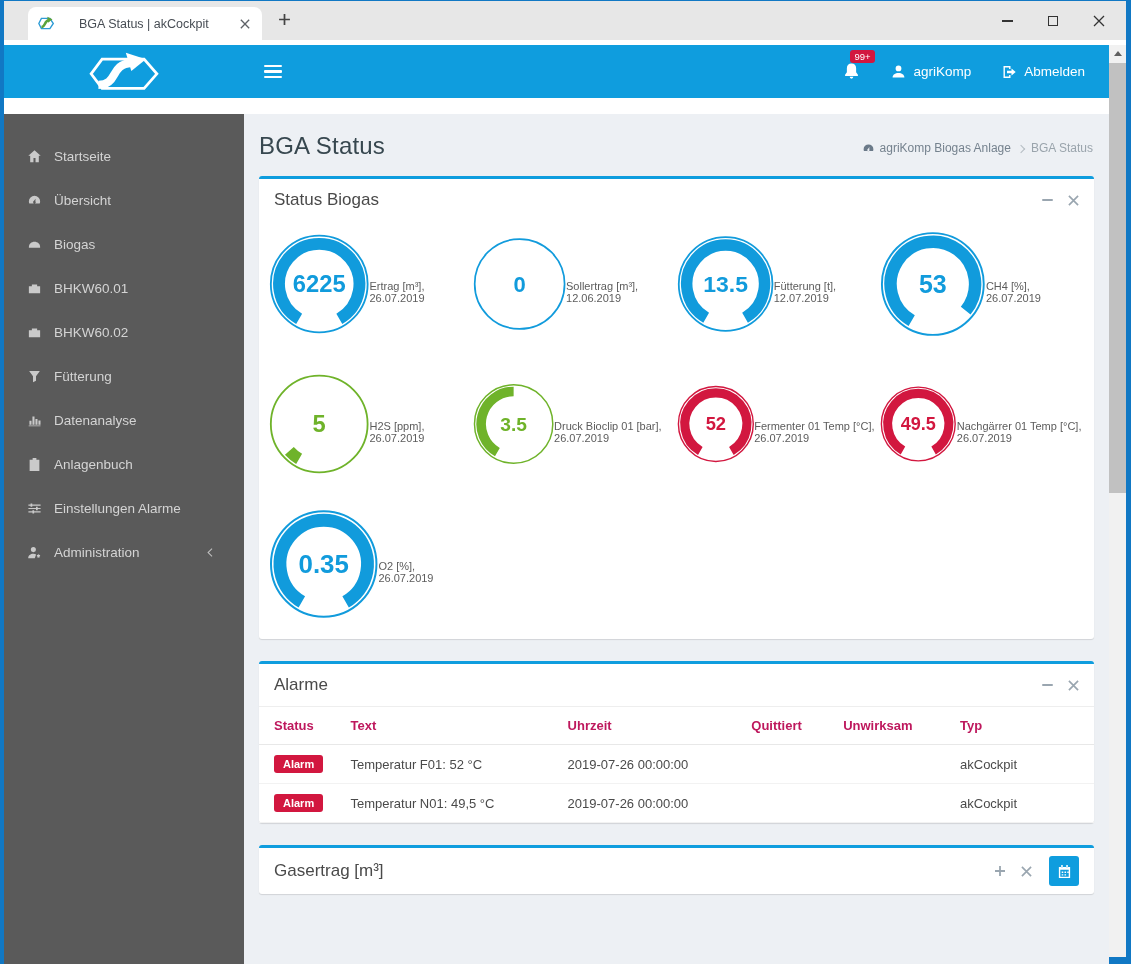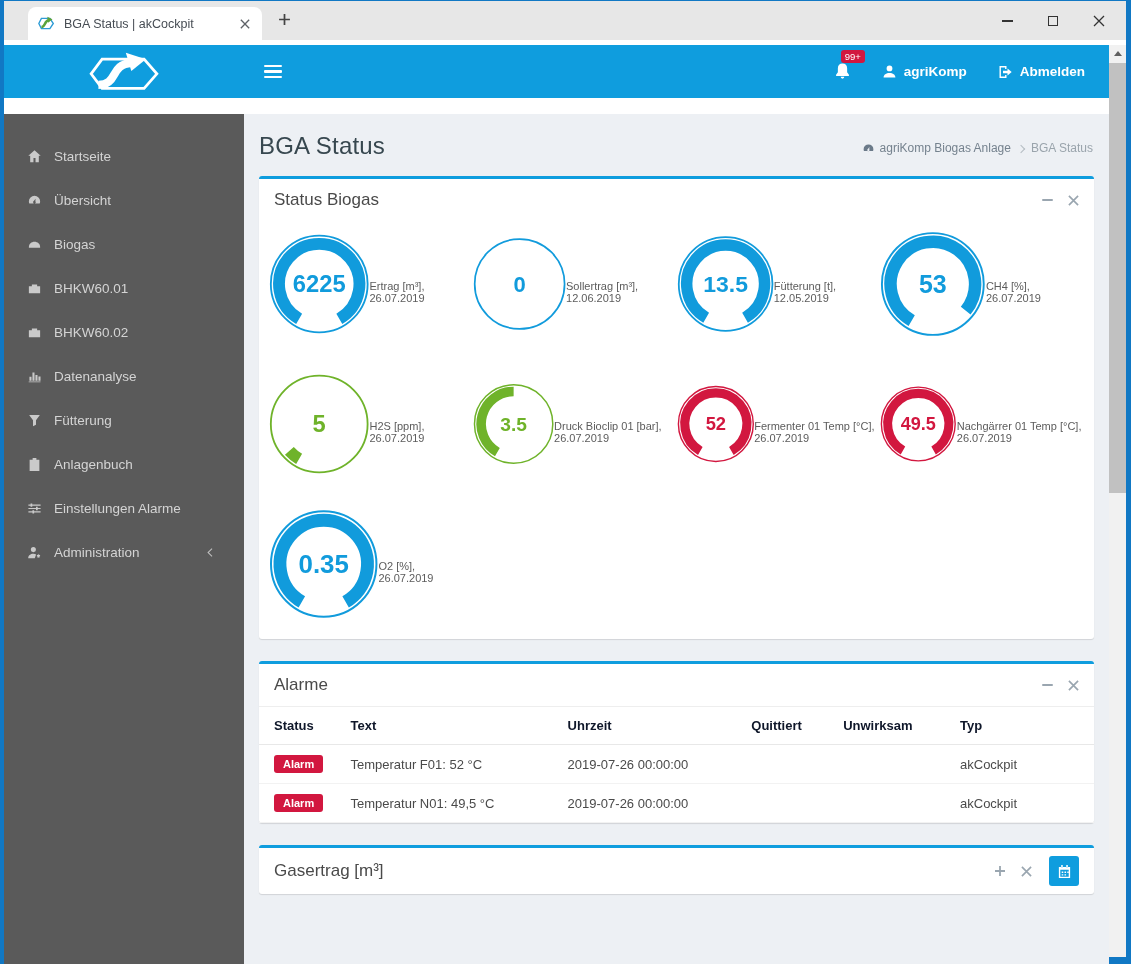--- a/index.html
+++ b/index.html
@@ -4,37 +4,37 @@
 <style>
   *{box-sizing:border-box}
   html,body{margin:0;padding:0}
   body{width:1131px;height:964px;position:relative;overflow:hidden;
        font-family:"Liberation Sans","DejaVu Sans",sans-serif;background:#1178c4}
 
   
   .titlebar{position:absolute;left:4px;top:1px;width:1122px;height:39px;background:#e7e7e7}
   .tab{position:absolute;left:24px;top:6px;width:234px;height:33px;background:#fff;
        border-radius:8px 8px 0 0;display:flex;align-items:center;padding:0 10px;cursor:pointer}
-  .tab-title{font-size:12.5px;color:#474d54;margin-left:9px;flex:1;white-space:nowrap;overflow:hidden}
+  .tab-title{font-size:12.5px;color:#474d54;margin-left:24px;flex:1;white-space:nowrap;overflow:hidden}
   .tab-close{color:#5f6368;display:flex;cursor:pointer;padding:2px}
   .newtab{position:absolute;left:272px;top:10px;color:#444;cursor:pointer;display:flex;padding:2px}
   .win-controls{position:absolute;right:4px;top:0;height:39px;display:flex}
   .win-btn{width:46px;height:39px;display:flex;align-items:center;justify-content:center;cursor:pointer;color:#333}
   .min-glyph{width:11px;height:2px;background:#333}
   .max-glyph{width:10px;height:10px;border:1.4px solid #333}
 
   
   .app{position:absolute;left:4px;top:40px;width:1122px;height:917px;background:#fff}
   .app-header{position:absolute;left:0;top:5px;width:1105px;height:53px;background:#0f9dde;
               display:flex;align-items:center;color:#fff}
   .logo-area{width:240px;display:flex;justify-content:center;align-items:center}
   .hamburger{margin-left:16px;display:flex;flex-direction:column;gap:3px;cursor:pointer;padding:4px}
   .hamburger i{width:18px;height:2.6px;background:#fff;border-radius:1px}
   .header-right{margin-left:auto;display:flex;align-items:center;gap:30px;padding-right:24px}
-  .hdr-item{display:flex;align-items:center;gap:7px;font-size:13.5px;font-weight:700;cursor:pointer}
+  .hdr-item{display:flex;align-items:center;gap:7px;font-size:13.5px;font-weight:400;cursor:pointer}
   .bell-wrap{position:relative;cursor:pointer;padding-top:4px}
   .bell-badge{position:absolute;top:-8px;left:8px;background:#d2173f;color:#fff;font-size:9.5px;
               font-weight:normal;padding:1.5px 4px;border-radius:3px;line-height:1.1}
 
   .app-body{position:absolute;top:74px;left:0;width:1105px;height:880px;display:flex}
   .sidebar{width:240px;background:#5a5a5a;padding-top:20px;flex:none}
   .sidebar-item{height:44px;display:flex;align-items:center;padding:0 16px 0 23px;
                 color:#d4d4d4;font-size:13.5px;cursor:pointer}
   .sidebar-item svg{margin-right:12px;flex:none;opacity:.92}
   .sidebar-item .chev{margin-left:auto;display:flex;opacity:.9}
@@ -56,21 +56,21 @@
   .tool-btn{color:#9aa6b0;background:none;border:none;padding:0;cursor:pointer;display:flex;align-items:center}
   .minus-glyph{width:11px;height:2px;background:currentColor;border-radius:1px}
   .cal-btn{width:30px;height:30px;background:#0f9dde;border:none;border-radius:3px;cursor:pointer;
            display:flex;align-items:center;justify-content:center;color:#fff;margin-left:2px}
 
   .gauge-grid{display:grid;grid-template-columns:repeat(4,1fr);padding:8px 10px 20px;row-gap:30px}
   .gauge-cell{display:flex;flex-direction:row;align-items:center}
   .gauge-label{margin-top:16px;font-size:11px;color:#5c5c5c}
 
   table.alarms{width:100%;border-collapse:collapse;font-size:13px;color:#444}
-  table.alarms th{text-align:left;font-weight:bold;color:#0f172a;padding:11px 8px;border-top:1px solid #eee;
+  table.alarms th{text-align:left;font-weight:bold;color:#be185d;padding:11px 8px;border-top:1px solid #eee;
                   border-bottom:1px solid #e8e8e8}
   table.alarms td{padding:10px 8px;border-bottom:1px solid #f2f2f2;color:#4a4a4a}
   table.alarms th:first-child,table.alarms td:first-child{padding-left:15px;width:10%}
   table.alarms th:nth-child(2){width:26%}
   table.alarms th:nth-child(3){width:22%}
   table.alarms th:nth-child(4){width:11%}
   table.alarms th:nth-child(5){width:14%}
   .badge-alarm{background:#d2173f;color:#fff;font-size:11px;font-weight:bold;
                padding:3px 9px;border-radius:3px;display:inline-block}
 
@@ -185,29 +185,29 @@
           <span>BHKW60.01</span>
         </div>
         <div class="sidebar-item">
           <svg width="15" height="15" viewBox="0 0 16 16" fill="currentColor">
             <path d="M2 5.6h3.2V3.8h5.6v1.8H14V13H2z"></path>
           </svg>
           <span>BHKW60.02</span>
         </div>
         <div class="sidebar-item">
           <svg width="15" height="15" viewBox="0 0 16 16" fill="currentColor">
+            <path d="M2.3 2h11.4L9.6 7.6v4.9l-3.2 1.7V7.6z"></path>
+          </svg>
+          <span>Fütterung</span>
+        </div>
+        <div class="sidebar-item">
+          <svg width="15" height="15" viewBox="0 0 16 16" fill="currentColor">
             <path d="M1.8 13.2h12.6v1H1.8zM2.6 8.4h2.2v4.1H2.6zM5.8 3.8H8v8.7H5.8zM9 6.4h2.2v6.1H9zM12.2 8h2.2v4.5h-2.2z"></path>
           </svg>
           <span>Datenanalyse</span>
-        </div>
-        <div class="sidebar-item">
-          <svg width="15" height="15" viewBox="0 0 16 16" fill="currentColor">
-            <path d="M2.3 2h11.4L9.6 7.6v4.9l-3.2 1.7V7.6z"></path>
-          </svg>
-          <span>Fütterung</span>
         </div>
         <div class="sidebar-item">
           <svg width="15" height="15" viewBox="0 0 16 16" fill="currentColor">
             <path d="M6 1h4v1.8h3.2V15H2.8V2.8H6zM4.8 6h6.4v1.1H4.8zm0 2.6h6.4v1.1H4.8zm0 2.6h4.3v1.1H4.8z"></path>
           </svg>
           <span>Anlagenbuch</span>
         </div>
         <div class="sidebar-item">
           <svg width="15" height="15" viewBox="0 0 16 16" fill="currentColor">
             <path d="M1.5 3.8h13V5h-13zm0 3.6h13v1.2h-13zm0 3.6h13v1.2h-13zM3.8 2.6h1.8v3.6H3.8zM9.6 6.2h1.8v3.6H9.6zM5.8 9.8h1.8v3.6H5.8z"></path>
@@ -270,21 +270,21 @@
                 <text x="55" y="64" text-anchor="middle" font-size="26" font-weight="bold" fill="#119bdc" font-family="Liberation Sans, DejaVu Sans, sans-serif">0</text>
               </svg>
               <span class="gauge-label">Sollertrag [m³], 12.06.2019</span>
             </div>
             <div class="gauge-cell">
               <svg width="110" height="110" viewBox="0 0 110 110">
                 <circle cx="55" cy="55" r="53" fill="none" stroke="#119bdc" stroke-width="2"></circle>
                 <path d="M 33.00 93.11 A 44 44 0 1 1 77.00 93.11" fill="none" stroke="#119bdc" stroke-width="13"></path>
                 <text x="55" y="64" text-anchor="middle" font-size="26" font-weight="bold" fill="#119bdc" font-family="Liberation Sans, DejaVu Sans, sans-serif">13.5</text>
               </svg>
-              <span class="gauge-label">Fütterung [t], 12.05.2019</span>
+              <span class="gauge-label">Fütterung [t], 12.07.2019</span>
             </div>
             <div class="gauge-cell">
               <svg width="110" height="110" viewBox="0 0 110 110">
                 <circle cx="55" cy="55" r="53" fill="none" stroke="#119bdc" stroke-width="2"></circle>
                 <path d="M 33.00 93.11 A 44 44 0 1 1 89.19 82.69" fill="none" stroke="#119bdc" stroke-width="13"></path>
                 <text x="55" y="64" text-anchor="middle" font-size="26" font-weight="bold" fill="#119bdc" font-family="Liberation Sans, DejaVu Sans, sans-serif">53</text>
               </svg>
               <span class="gauge-label">CH4 [%], 26.07.2019</span>
             </div>
             <div class="gauge-cell">

